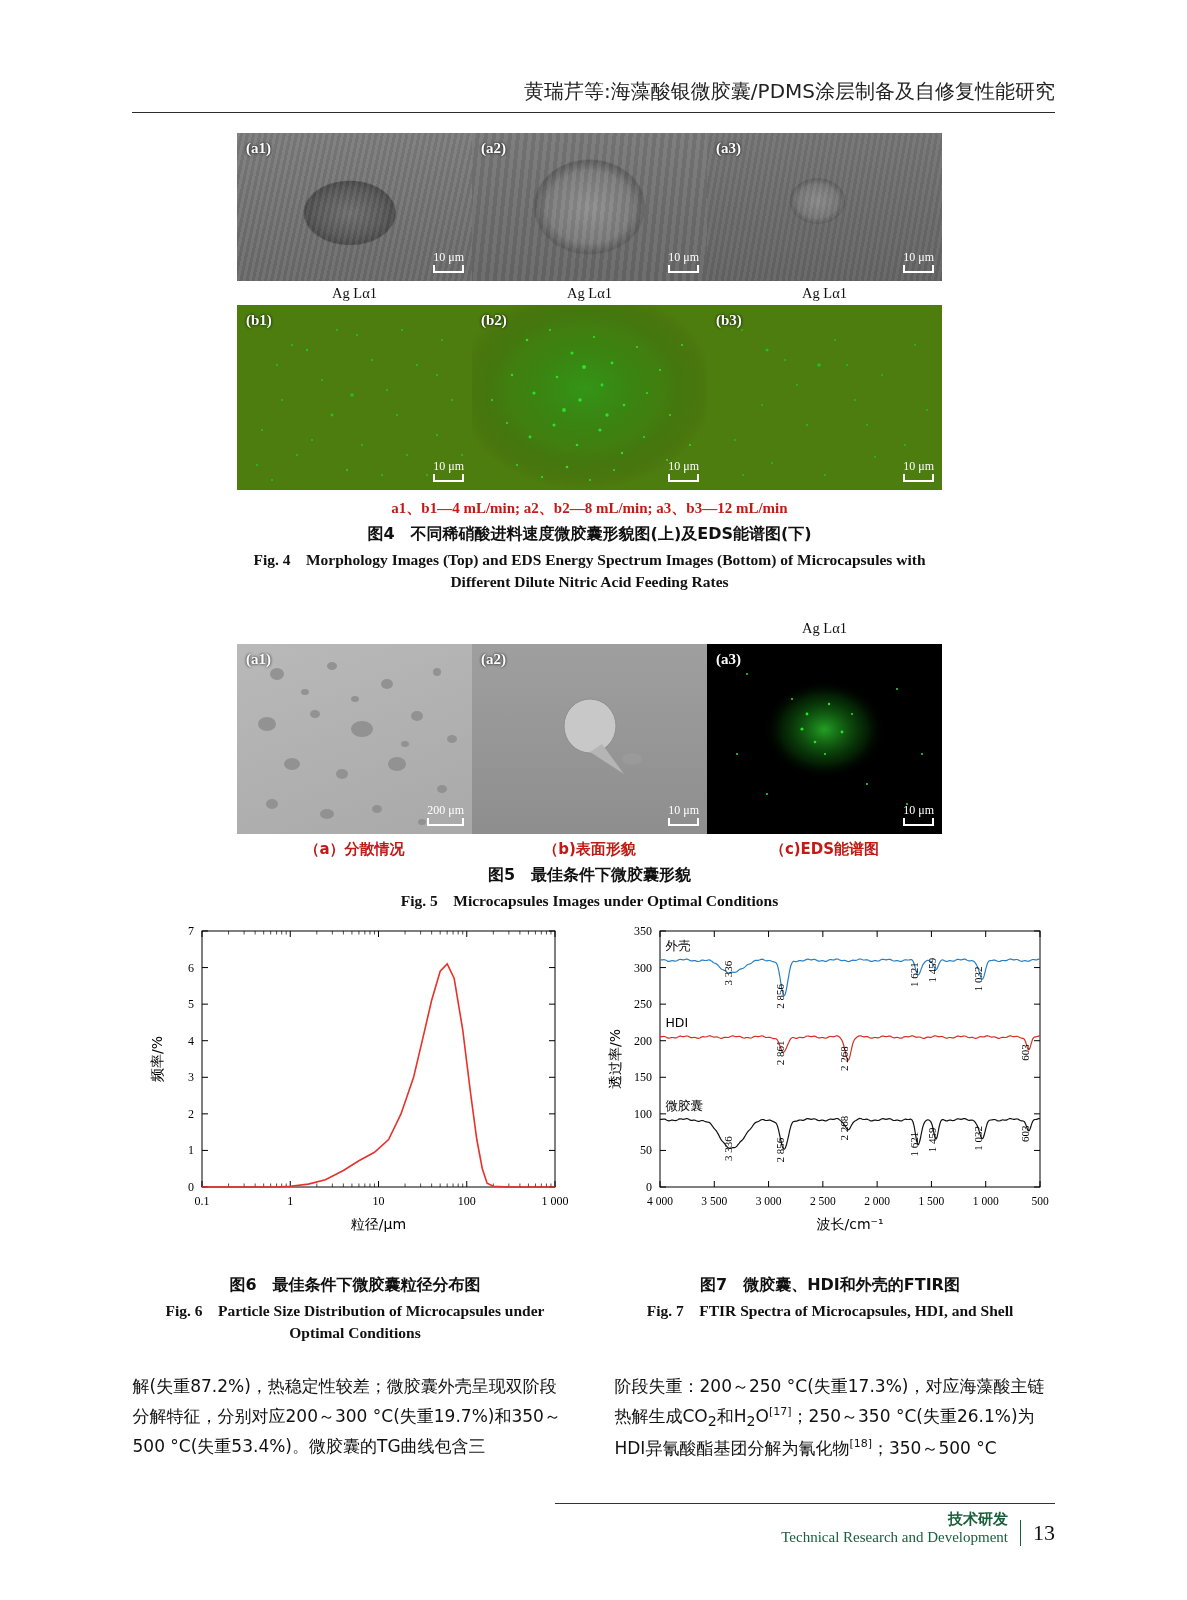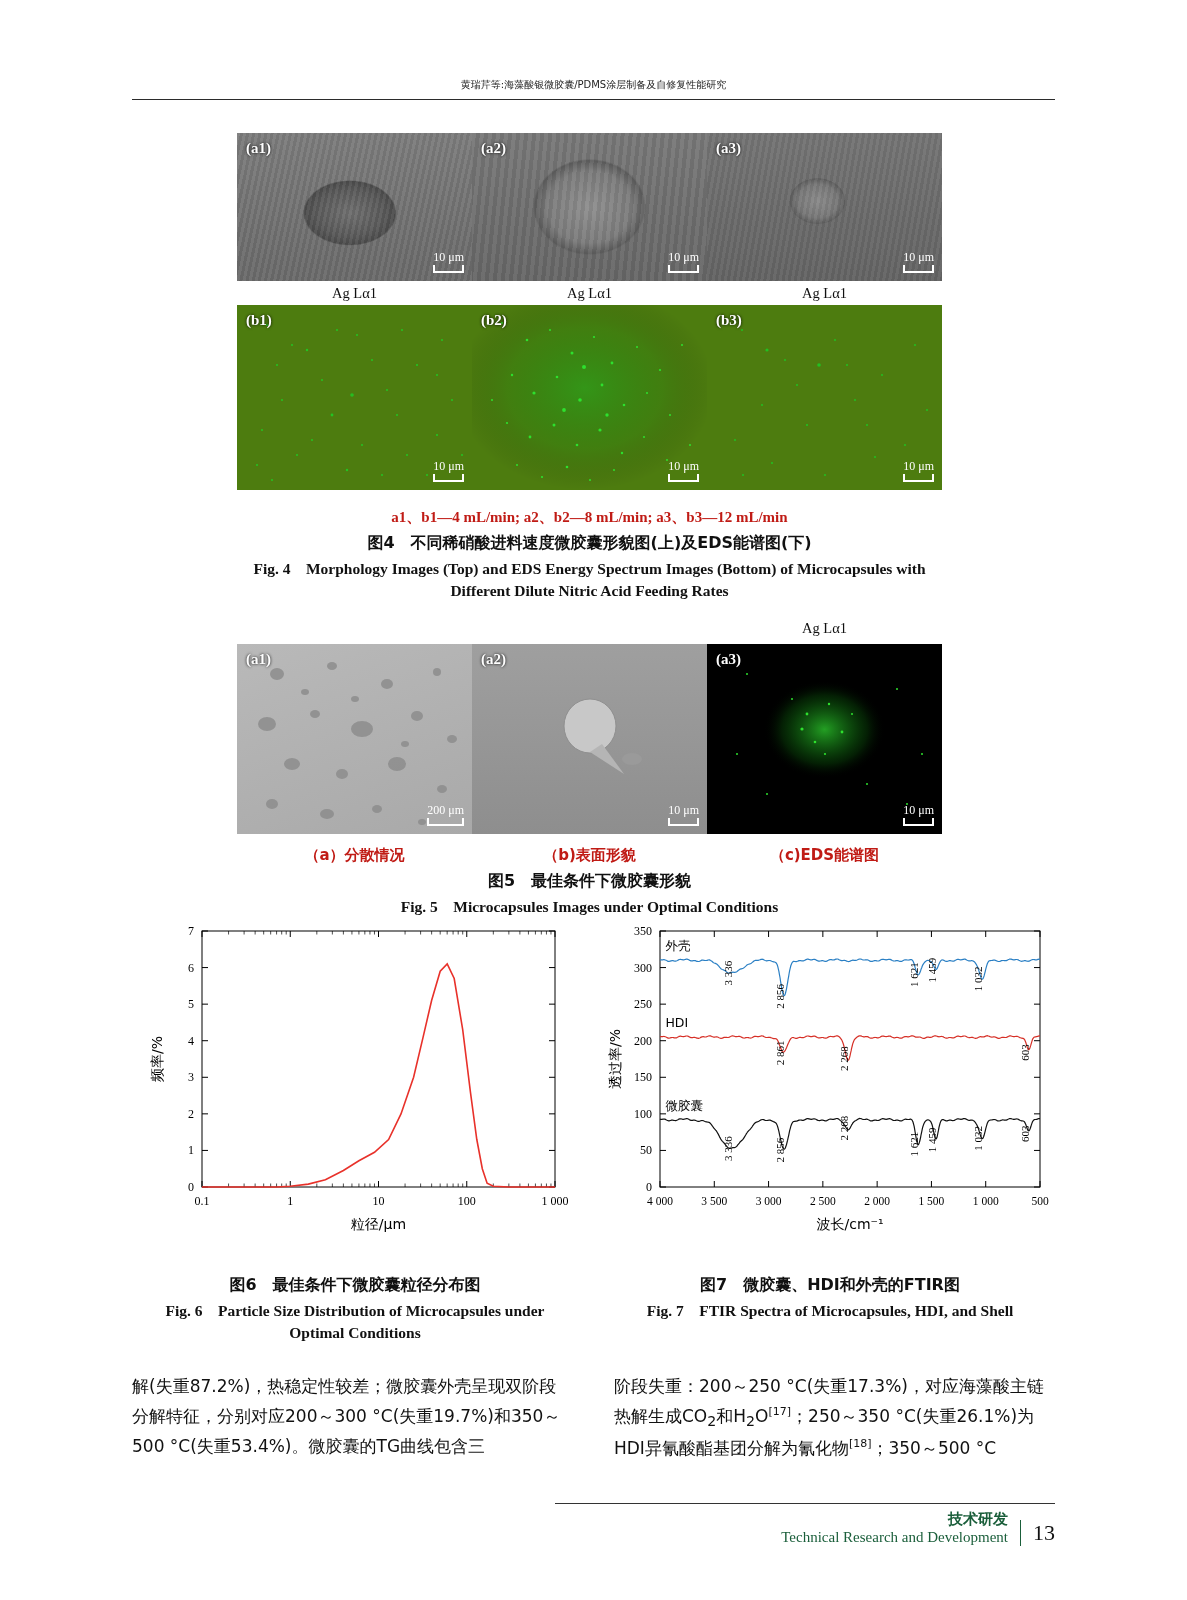--- a/index.html
+++ b/index.html
@@ -5,21 +5,21 @@
   html,body{margin:0;padding:0;}
   body{
     width:1187px;height:1600px;background:#ffffff;
     font-family:"Liberation Serif", serif;color:#111;
     position:relative;overflow:hidden;
   }
   .page{position:absolute;inset:0;}
 
   
   .hdr{position:absolute;left:132px;top:78px;width:923px;}
-  .hdr .txt{text-align:center;font-family:"DejaVu Sans",sans-serif;font-size:10px;color:#222;}
+  .hdr .txt{text-align:right;font-family:"DejaVu Sans",sans-serif;font-size:20px;color:#222;}
   .hdr .rule{margin-top:7px;border-bottom:1.6px solid #2b2b2b;}
 
   
   .fig4{position:absolute;left:237px;top:133px;width:705px;}
   .row{display:flex;}
   .cell{position:relative;overflow:hidden;}
   .sem{width:235px;height:148px;}
   .sem.a1{background:
       repeating-linear-gradient(102deg,rgba(255,255,255,.05) 0 3px,rgba(0,0,0,.05) 3px 6px),
       radial-gradient(ellipse 60px 42px at 48% 54%, #6f6f6f 0%, #5a5a5a 55%, #4c4c4c 75%, rgba(0,0,0,0) 78%),
@@ -35,49 +35,49 @@
   .eds{width:235px;height:185px;background:#4d7c0f;}
   .eds .spk{position:absolute;inset:0;}
   .lbl{position:absolute;left:9px;top:7px;color:#fff;font-family:Liberation Serif, serif;
        font-size:15px;font-weight:bold;text-shadow:0 0 3px #000;}
   .scale{position:absolute;right:8px;bottom:8px;color:#fff;font-size:12px;
          font-family:"Liberation Serif",serif;text-align:center;line-height:1.1;}
   .scale .bar{border-bottom:2px solid #fff;border-left:2px solid #fff;border-right:2px solid #fff;
               height:6px;margin-top:1px;}
   .aglbl{width:235px;text-align:center;font-size:14.5px;font-family:"Liberation Serif",serif;
          padding:4px 0 3px;}
-  .capred{color:#c01b15;text-align:center;font-weight:bold;font-size:15px;margin-top:18px;
+  .capred{color:#c01b15;text-align:center;font-weight:bold;font-size:15px;margin-top:9px;
           font-family:"Liberation Serif",serif;}
   .capcn{text-align:center;font-weight:bold;font-size:16px;margin-top:6px;
          font-family:"DejaVu Sans",sans-serif;}
   .capen{text-align:center;font-weight:bold;font-size:15.5px;margin-top:4px;line-height:1.45;}
 
   
   .fig5{position:absolute;left:237px;top:620px;width:705px;}
   .ag5{position:absolute;right:0;top:0;width:235px;text-align:center;font-size:14.5px;}
   .f5row{display:flex;margin-top:24px;}
   .f5a{width:235px;height:190px;position:relative;overflow:hidden;
        background:linear-gradient(160deg,#b9b9b9,#a9a9a9);}
   .f5b{width:235px;height:190px;position:relative;overflow:hidden;
        background:radial-gradient(ellipse 30px 30px at 51% 45%, #cfcfcf 0%, #b5b5b5 55%, rgba(0,0,0,0) 70%),
                   linear-gradient(180deg,#9f9f9f,#8e8e8e);}
   .f5c{width:235px;height:190px;position:relative;overflow:hidden;background:#000;}
   .subcap{display:flex;}
   .subcap div{width:235px;text-align:center;color:#c01b15;font-weight:bold;font-size:15px;
-              padding-top:12px;font-family:"DejaVu Sans",sans-serif;}
+              padding-top:6px;font-family:"DejaVu Sans",sans-serif;}
 
   
   .fig6{position:absolute;left:140px;top:915px;width:430px;}
   .fig7{position:absolute;left:600px;top:915px;width:460px;}
   .ccap{margin-top:20px;}
   .ccap .cn{text-align:center;font-weight:bold;font-size:16px;font-family:"DejaVu Sans",sans-serif;}
   .ccap .en{text-align:center;font-weight:bold;font-size:15.5px;margin-top:4px;line-height:1.45;}
 
   
-  .cols{position:absolute;left:132px;top:1372px;width:923px;display:flex;gap:42px;}
+  .cols{position:absolute;left:132px;top:1372px;width:923px;display:flex;gap:42px;justify-content:center;}
   .col{width:440px;font-size:17px;line-height:1.75;font-family:"DejaVu Sans",sans-serif;}
   sup{font-size:11px;vertical-align:super;}
 
   
   .footer{position:absolute;right:132px;bottom:54px;text-align:right;}
   .footer .rule{border-bottom:1.4px solid #333;width:500px;margin-left:auto;margin-bottom:6px;}
   .fwrap{display:flex;align-items:flex-end;justify-content:flex-end;gap:12px;}
   .fcn{font-family:"DejaVu Sans",sans-serif;font-weight:bold;font-size:15px;color:#1a5e3a;}
   .fen{font-family:"Liberation Serif",serif;font-size:15px;color:#1a5e3a;}
   .pno{font-size:22px;font-family:"Liberation Serif",serif;border-left:1.5px solid #1a5e3a;padding-left:12px;}

